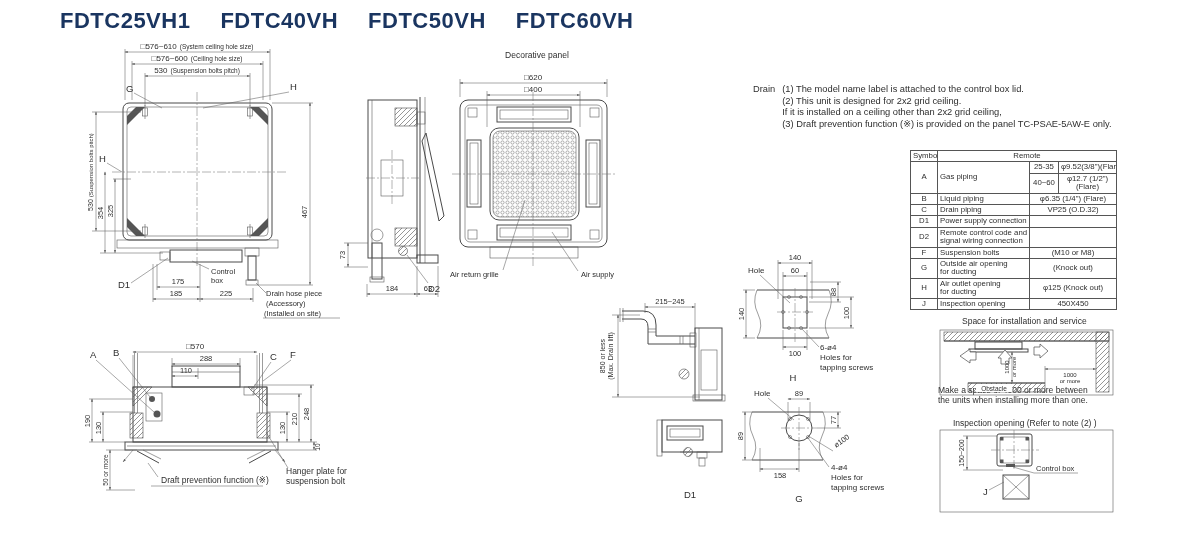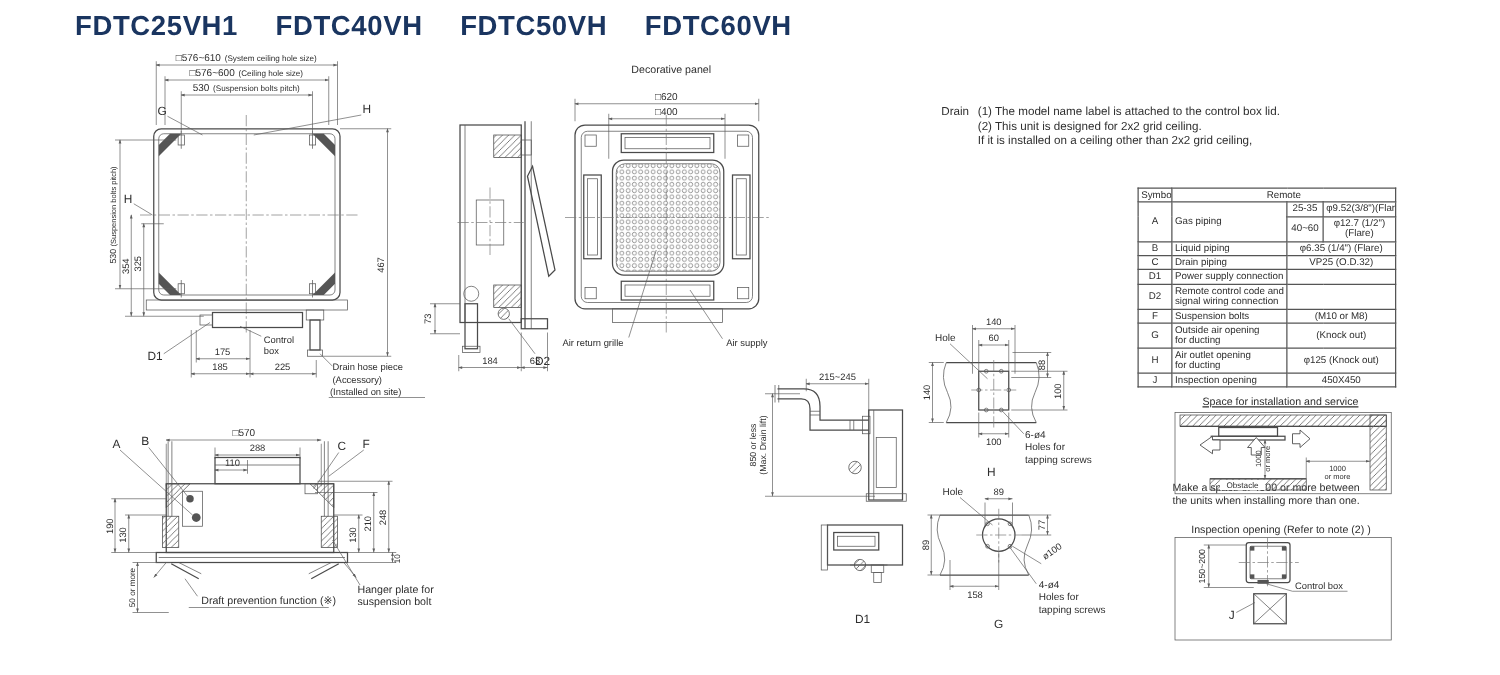--- a/index.html
+++ b/index.html
@@ -39,20 +39,21 @@
   <span>FDTC50VH</span>
   <span>FDTC60VH</span>
 </div>
 
 <div class="abs notes">
   <span class="lbl">Drain</span>
   <div>
     <div>(1) The model name label is attached to the control box lid.</div>
     <div>(2) This unit is designed for 2x2 grid ceiling.</div>
     <div class="ind">If it is installed on a ceiling other than 2x2 grid ceiling,</div>
+    <div>(3) Draft prevention function (※)  is provided on the panel TC-PSAE-5AW-E only.</div>
   </div>
 </div>
 
 <table class="sym">
   <colgroup>
       <col style="width:27px">
       <col style="width:92px">
       <col style="width:29px">
       <col style="width:58px">
     </colgroup>
@@ -119,21 +120,21 @@
     <td class="c" colspan="2">φ125 (Knock out)</td>
   </tr>
   <tr>
     <td class="c">J</td>
     <td>Inspection opening</td>
     <td class="c" colspan="2">450X450</td>
   </tr>
 </tbody>
   </table>
 
-<div class="abs cap" style="left:962px;top:317px;text-decoration:underline;">Space for installation and service</div>
+<div class="abs cap" style="left:962px;top:317px;">Space for installation and service</div>
 <div class="abs cap" style="left:938px;top:386px;">
   <div>Make a space of 4000 or more between</div>
   <div>the units when installing more than one.</div>
 </div>
 <div class="abs cap" style="left:953px;top:419px;">Inspection opening (Refer to note (2) )</div>
 
 <svg class="abs" style="left:0;top:0" width="1200" height="540" viewBox="0 0 1200 540">
   <defs>
     <marker id="ae" markerWidth="7" markerHeight="6" refX="6" refY="3" orient="auto">
       <path d="M0,1 L6,3 L0,5 Z" fill="#5f5f5f"></path>

